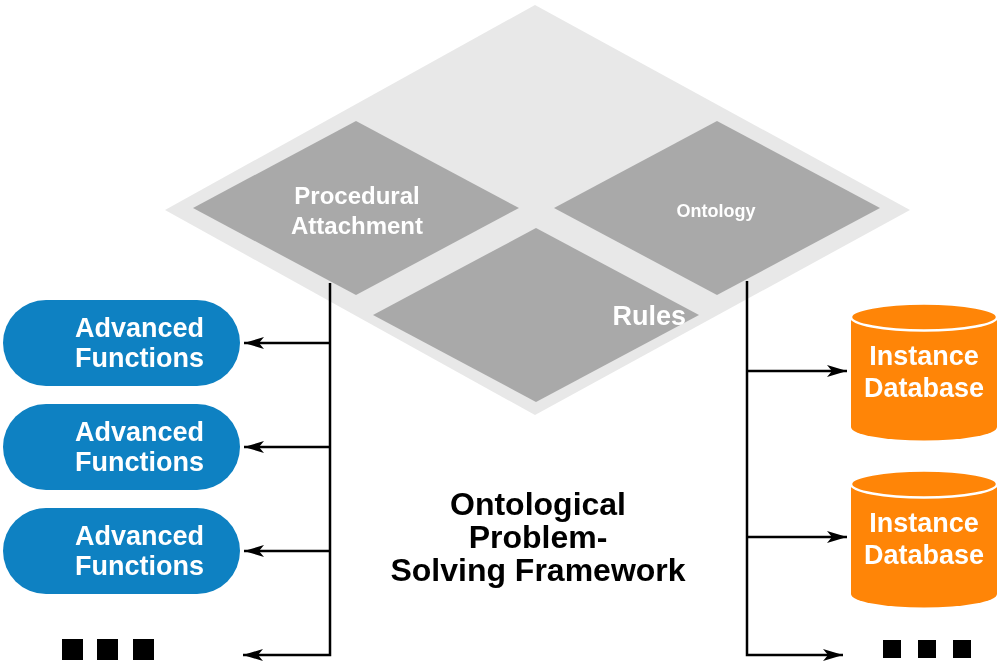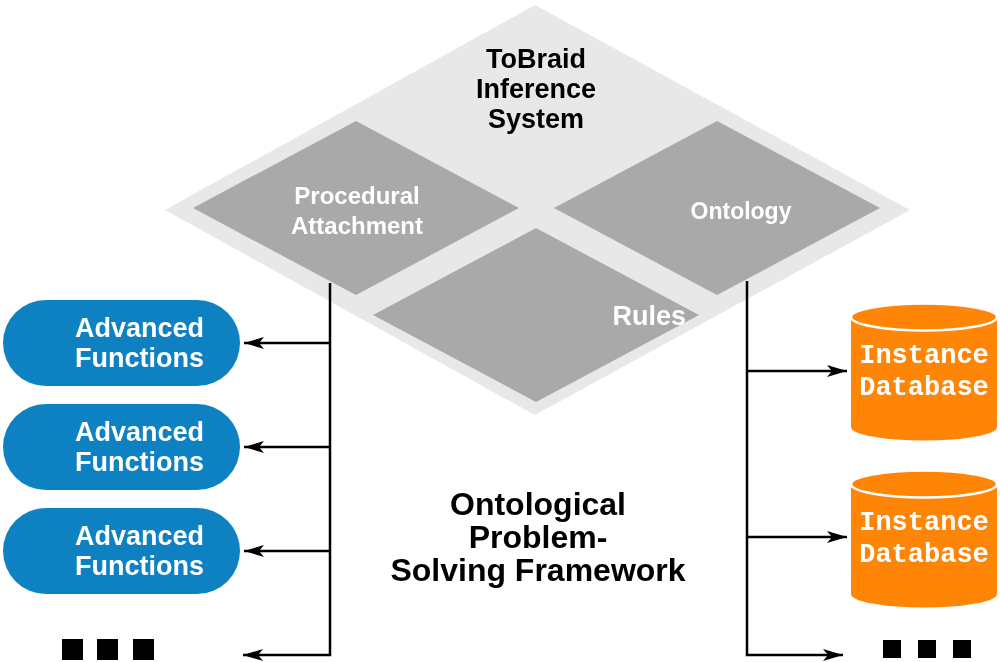--- a/index.html
+++ b/index.html
@@ -24,21 +24,21 @@
     text-align:center;
     font-weight:bold;
     white-space:pre-line;
     pointer-events:none;
   }
   .label-dark{color:var(--text-black,#000);}
   .label-light{color:var(--text-white,#fff);}
 
   .title-label{left:386px;top:44px;width:300px;font-size:27px;line-height:30px;}
   .pa-label{left:207px;top:181px;width:300px;font-size:24px;line-height:30px;}
-  .ontology-label{left:591px;top:196px;width:300px;font-size:23px;line-height:30px;}
+  .ontology-label{left:566px;top:196px;width:300px;font-size:18px;line-height:30px;}
   .rules-label{left:386px;top:301px;width:300px;font-size:27px;line-height:30px;text-align:right;}
   .caption-label{left:388px;top:488px;width:300px;font-size:32px;line-height:33px;}
 
   .pill{
     position:absolute;
     left:3px;width:237px;height:86px;
     background:var(--function-blue,#0e81c2);
     border-radius:43px;
     display:flex;align-items:center;justify-content:center;
   }
@@ -47,21 +47,21 @@
   .pill-3{top:508px;}
   .pill .label{position:static;font-size:27px;line-height:30px;margin-left:36px;}
 
   .cyl-label{
     position:absolute;
     left:851px;width:146px;height:110px;
     display:flex;align-items:center;justify-content:center;
   }
   .cyl-label-1{top:317px;}
   .cyl-label-2{top:484px;}
-  .cyl-label .label{position:static;font-size:27px;line-height:32px;font-family:Liberation Mono, monospace;}
+  .cyl-label .label{position:static;font-size:27px;line-height:32px;}
 </style>
 </head>
 <body>
 
 <div class="stage">
 
   <svg width="1000" height="662" viewBox="0 0 1000 662">
     <defs>
       <marker id="arrowhead" markerUnits="userSpaceOnUse" markerWidth="22" markerHeight="14" refX="20" refY="6" orient="auto">
         <path class="arrowhead-fill" d="M0,0 L20,6 L0,12 L5,6 Z"></path>
@@ -101,23 +101,20 @@
       <rect class="ellipsis-sq" x="133" y="639" width="21" height="21"></rect>
     </g>
 
     <g>
       <rect class="ellipsis-sq" x="883" y="640" width="18" height="18"></rect>
       <rect class="ellipsis-sq" x="918" y="640" width="18" height="18"></rect>
       <rect class="ellipsis-sq" x="953" y="640" width="18" height="18"></rect>
     </g>
   </svg>
 
-  <div class="label label-dark title-label">ToBraid
-Inference
-System</div>
 
   <div class="label label-light pa-label">Procedural
 Attachment</div>
 
   <div class="label label-light ontology-label">Ontology</div>
 
   <div class="label label-light rules-label">Rules</div>
 
   <div class="label label-dark caption-label">Ontological Problem-
 Solving Framework</div>

